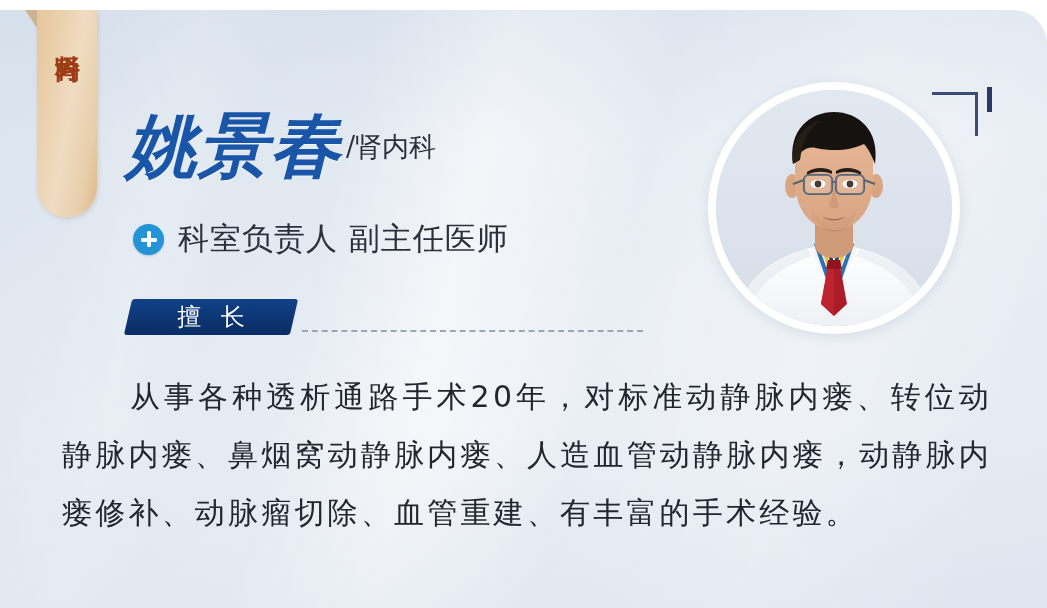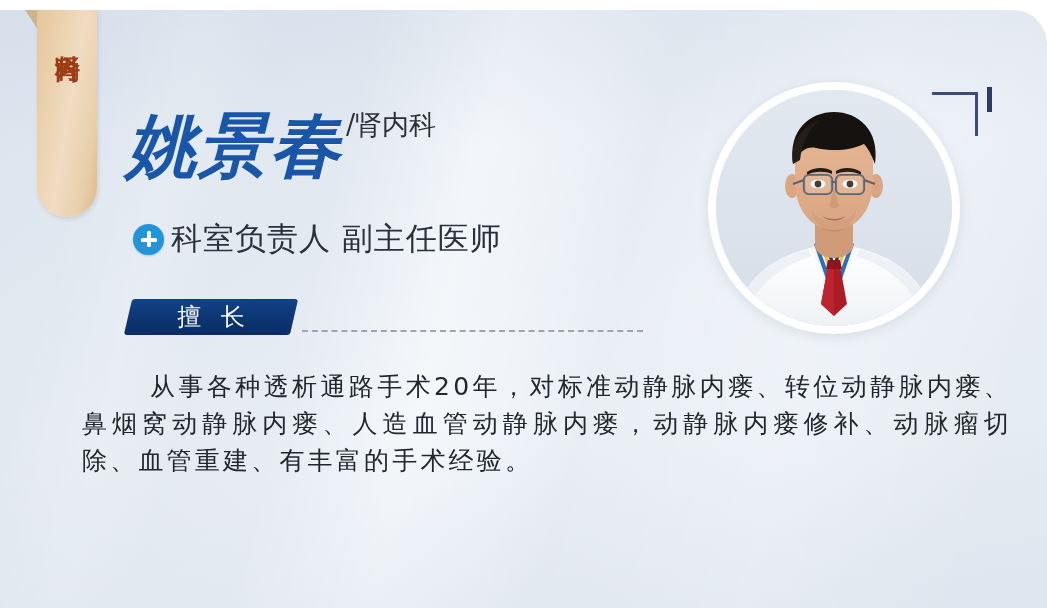--- a/index.html
+++ b/index.html
@@ -99,21 +99,21 @@
     font-weight: 700;
     text-shadow: 0 1px 0 rgba(255,255,255,.35);
   }
 
   
   .name-row {
     position: absolute;
     left: 126px;
     top: 101px;
     display: flex;
-    align-items: flex-start;
+    align-items: center;
   }
   .doctor-name {
     font-family: "DejaVu Serif", "Liberation Serif", serif;
     font-size: 70px;
     line-height: 70px;
     font-weight: 700;
     color: #1a56a8;
     font-style: italic;
     letter-spacing: 2px;
     text-shadow: 0 1px 1px rgba(255,255,255,.55);
@@ -127,21 +127,21 @@
     font-weight: 500;
   }
 
   
   .title-row {
     position: absolute;
     left: 133px;
     top: 208px;
     display: flex;
     align-items: center;
-    gap: 7px;
+    gap: 14px;
   }
   .plus-icon {
     width: 31px;
     height: 31px;
     border-radius: 50%;
     background: #2494d8;
     position: relative;
     flex: 0 0 auto;
     box-shadow: 0 1px 2px rgba(20,80,130,.25);
   }
@@ -202,28 +202,27 @@
     align-self: flex-end;
     margin-bottom: 3px;
   }
 
   
   .body-text {
     position: absolute;
     left: 62px;
     top: 358px;
     width: 930px;
-    font-size: 25px;
-    line-height: 37px;
+    font-size: 30px;
+    line-height: 58px;
     color: #22262e;
     letter-spacing: 3.2px;
     text-indent: 68px;
     text-align: justify;
     font-family: "DejaVu Sans", "Liberation Sans", sans-serif;
-    margin-left: 20px;
   }
 
   
   .portrait {
     position: absolute;
     left: 708px;
     top: 72px;
     width: 252px;
     height: 252px;
     border-radius: 50%;

